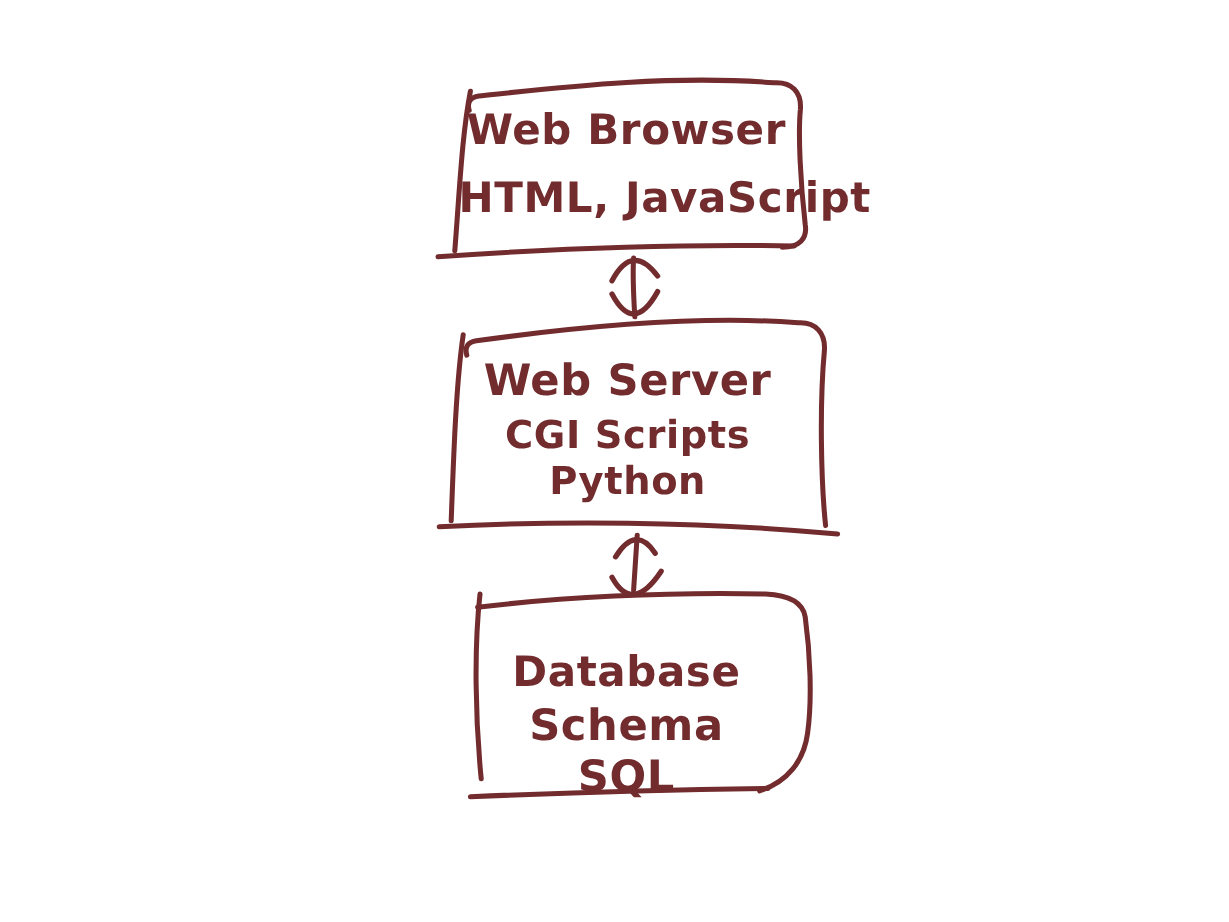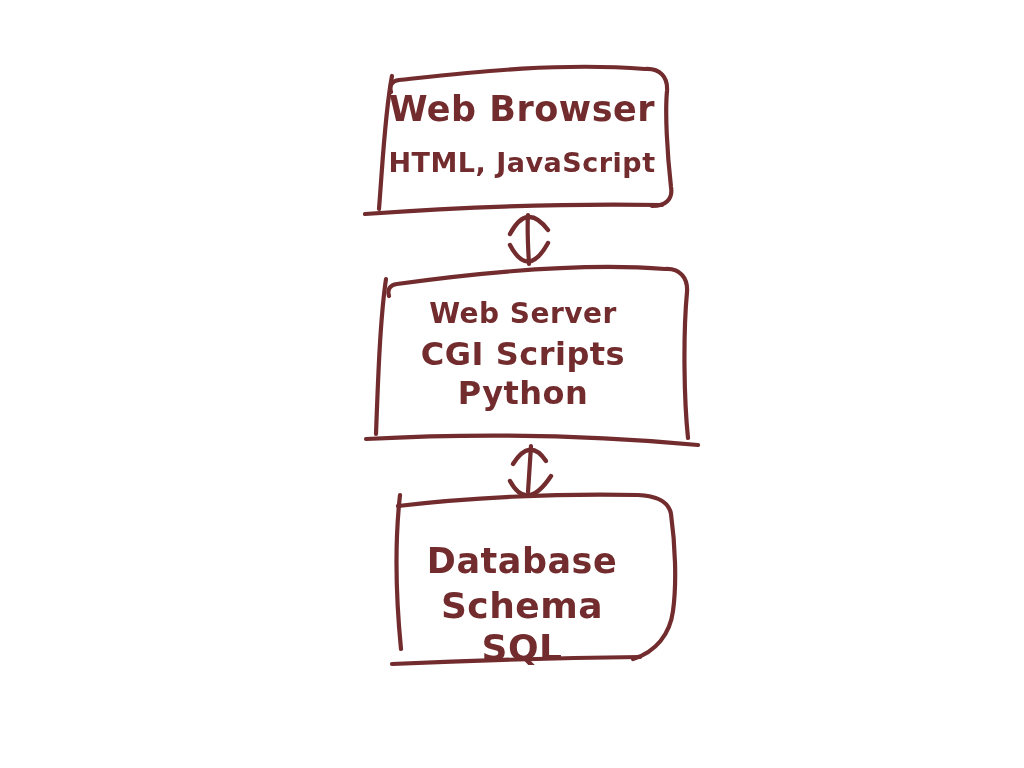--- a/index.html
+++ b/index.html
@@ -36,30 +36,30 @@
     color: var(--ink);
     font-weight: 700;
     letter-spacing: 0.5px;
   }
   .node-title {
     font-size: 35px;
     line-height: 1.0;
     white-space: nowrap;
   }
   .node-line {
-    font-size: 27px;
+    font-size: 35px;
     line-height: 1.0;
     white-space: nowrap;
   }
   
   #node1-text { left: 382px; top: 92px;  width: 280px; }
   #node1-text .node-line  { margin-top: 22px; }
   
   #node2-text { left: 382px; top: 300px; width: 282px; }
-  #node2-text .node-title { font-size: 28px; }
+  #node2-text .node-title { font-size: 36px; }
   #node2-text .node-line  { margin-top: 10px; font-size: 32px; }
   #node2-text .node-line + .node-line { margin-top: 7px; }
   
   #node3-text { left: 384px; top: 544px; width: 276px; }
   #node3-text .node-line  { margin-top: 9px; font-size: 36px; }
   #node3-text .node-line + .node-line { margin-top: 6px; }
 </style>
 </head>
 <body>
 

